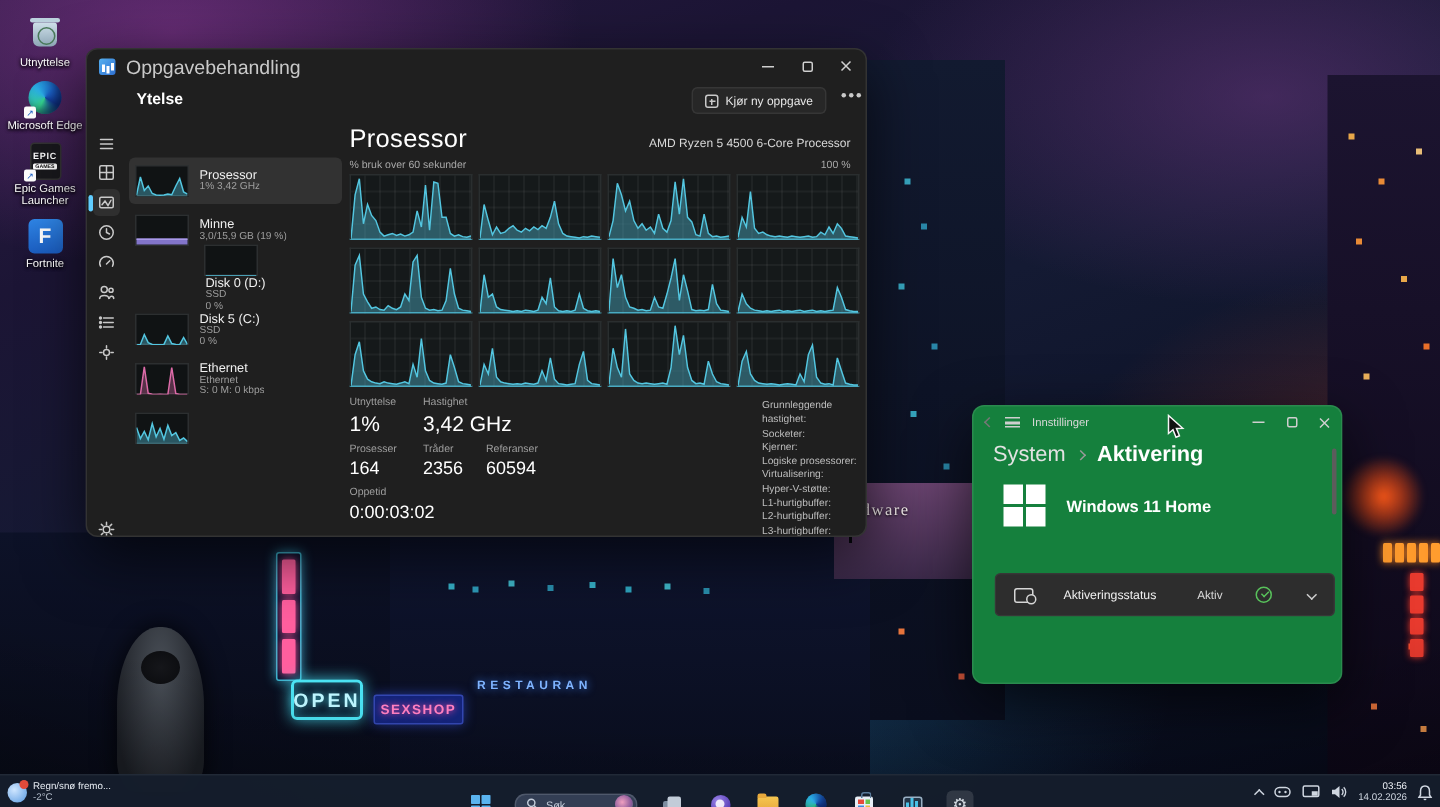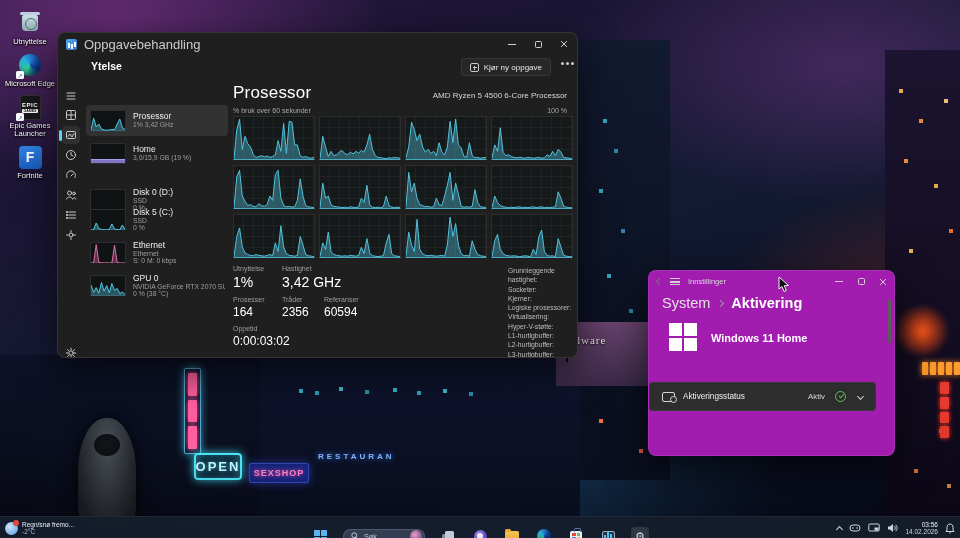--- a/index.html
+++ b/index.html
@@ -134,40 +134,40 @@
   .mini svg { position:absolute; inset:0; }
   .stats { position:absolute; left:0; top:210px; right:0; bottom:0; }
   .st-lbl { position:absolute; font-size:7px; color:#9e9e9e; }
   .st-val-lg { position:absolute; font-size:14px; color:#fff; font-weight:300; }
   .st-val-md { position:absolute; font-size:12px; color:#fff; font-weight:300; }
   .tm-details { position:absolute; left:275px; top:1px; width:225px; }
   .det-row { display:flex; line-height:9.3px; }
   .det-row .dl { width:78px; font-size:6.8px; color:#bdbdbd; }
 
   
-  .set { left:648px; top:270px; width:247px; height:186px; background:#a21caf; }
+  .set { left:648px; top:270px; width:247px; height:186px; background:#15803d; }
   .set-titlebar { position:absolute; left:0; top:0; right:0; height:21px; display:flex; align-items:center; padding-left:8px; gap:8px; }
   .chev { display:inline-block; width:5px; height:5px; border-right:1.2px solid #cfcfcf; border-bottom:1.2px solid #cfcfcf; }
   .chev.left { transform:rotate(135deg); border-color:#777; }
   .chev.right { transform:rotate(-45deg); border-color:#9a9a9a; }
   .chev.down { transform:rotate(45deg); }
   .burger { width:10px; height:7px; border-top:1.2px solid #cfcfcf; border-bottom:1.2px solid #cfcfcf; position:relative; }
   .burger:after { content:""; position:absolute; left:0; top:2.4px; width:10px; height:1.2px; background:#cfcfcf; }
   .set-title { font-size:7.5px; color:#d8d8d8; }
   .set-caps { position:absolute; right:0; top:0; height:21px; }
   .set-caps .cap-btn { width:22px; }
   .crumb { position:absolute; left:13px; top:24px; display:flex; align-items:center; gap:8px; }
   .crumb .c1 { font-size:14.5px; color:#e2e2e2; font-weight:300; }
   .crumb .c2 { font-size:14.5px; color:#fff; font-weight:bold; }
   .winlogo { position:absolute; left:20px; top:52px; width:28px; height:28px; display:grid;
     grid-template-columns:1fr 1fr; grid-template-rows:1fr 1fr; gap:2.5px; }
   .winlogo i { background:#fff; }
   .edition { position:absolute; left:62px; top:61px; font-size:11px; font-weight:bold; color:#fff; }
-  .set-card { position:absolute; left:0; width:227px; height:29px; background:#2d2d2d;
-    border:1px solid rgba(255,255,255,.05); border-radius:4px; display:flex; align-items:center; padding:0 12px; gap:8px; }
+  .set-card { position:absolute; left:14px; width:227px; height:29px; background:#2d2d2d;
+    border:1px solid rgba(255,255,255,.05); border-radius:4px; display:flex; align-items:center; padding:0 12px; gap:20px; }
   .card-ic { width:13px; height:10px; border:1.2px solid #d6d6d6; border-radius:2px; position:relative; flex:none; }
   .card-ic:after { content:""; position:absolute; right:-2.5px; bottom:-2px; width:5px; height:5px; border:1.2px solid #d6d6d6;
     border-radius:50%; background:#2d2d2d; }
   .set-card .lbl { font-size:8.2px; color:#f0f0f0; flex:1; }
   .set-card .val { font-size:7.8px; color:#d8d8d8; margin-right:2px; }
   .okcirc { width:11px; height:11px; border:1.2px solid #58c15b; border-radius:50%; position:relative; flex:none; margin-right:4px; }
   .okcirc:after { content:""; position:absolute; left:2.6px; top:2.2px; width:4px; height:2.2px;
     border-left:1.3px solid #58c15b; border-bottom:1.3px solid #58c15b; transform:rotate(-45deg); }
   .set-scroll { position:absolute; right:3px; top:28px; width:3px; height:44px; background:#5c5c5c; border-radius:2px; }
 
@@ -387,25 +387,25 @@
           <div class="txt">
             <span class="nm">Prosessor</span>
             <span class="sub">1% 3,42 GHz</span>
           </div>
         </div>
         <div class="tm-item" style="top: 33px;">
           <div class="tm-thumb">
             <div style="position: absolute; left: 0px; right: 0px; bottom: 0px; height: 19%; background: rgb(130, 116, 201); border-top: 1px solid rgb(169, 154, 232);"></div>
           </div>
           <div class="txt">
-            <span class="nm">Home</span>
+            <span class="nm">Minne</span>
             <span class="sub">3,0/15,9 GB (19 %)</span>
           </div>
         </div>
-        <div class="tm-item" style="top: 79px;">
+        <div class="tm-item" style="top: 58px; flex-direction: column;">
           <div class="tm-thumb">
             <svg viewBox="0 0 34 20" preserveAspectRatio="none">
               <polygon points="0,20 0.0,20.0 2.6,20.0 5.2,20.0 7.8,20.0 10.5,20.0 13.1,20.0 15.7,20.0 18.3,20.0 20.9,20.0 23.5,20.0 26.2,20.0 28.8,20.0 31.4,20.0 34.0,20.0 34,20" fill="rgba(83,198,224,0.38)"></polygon>
               <polyline points="0.0,20.0 2.6,20.0 5.2,20.0 7.8,20.0 10.5,20.0 13.1,20.0 15.7,20.0 18.3,20.0 20.9,20.0 23.5,20.0 26.2,20.0 28.8,20.0 31.4,20.0 34.0,20.0" fill="none" stroke="#53c6e0" stroke-width="1"></polyline>
             </svg>
           </div>
           <div class="txt">
             <span class="nm">Disk 0 (D:)</span>
             <span class="sub">SSD</span>
             <span class="sub">0 %</span>
@@ -436,25 +436,20 @@
             <span class="sub">Ethernet</span>
             <span class="sub">S: 0 M: 0 kbps</span>
           </div>
         </div>
         <div class="tm-item" style="top: 165px;">
           <div class="tm-thumb">
             <svg viewBox="0 0 34 20" preserveAspectRatio="none">
               <polygon points="0,20 0.0,9.0 2.6,16.4 5.2,11.6 7.8,17.2 10.5,6.4 13.1,15.2 15.7,9.6 18.3,16.8 20.9,7.6 23.5,14.4 26.2,12.4 28.8,17.6 31.4,16.0 34.0,18.4 34,20" fill="rgba(83,198,224,0.38)"></polygon>
               <polyline points="0.0,9.0 2.6,16.4 5.2,11.6 7.8,17.2 10.5,6.4 13.1,15.2 15.7,9.6 18.3,16.8 20.9,7.6 23.5,14.4 26.2,12.4 28.8,17.6 31.4,16.0 34.0,18.4" fill="none" stroke="#53c6e0" stroke-width="1"></polyline>
             </svg>
-          </div>
-          <div class="txt">
-            <span class="nm">GPU 0</span>
-            <span class="sub">NVIDIA GeForce RTX 2070 SU...</span>
-            <span class="sub">0 % (38 °C)</span>
           </div>
         </div>
       </div>
 
     <div class="tm-content">
       <div class="cpu-title">Prosessor</div>
       <div class="cpu-name">AMD Ryzen 5 4500 6-Core Processor</div>
       <div class="cap-row">
         <span>% bruk over 60 sekunder</span>
         <span>100 %</span>

